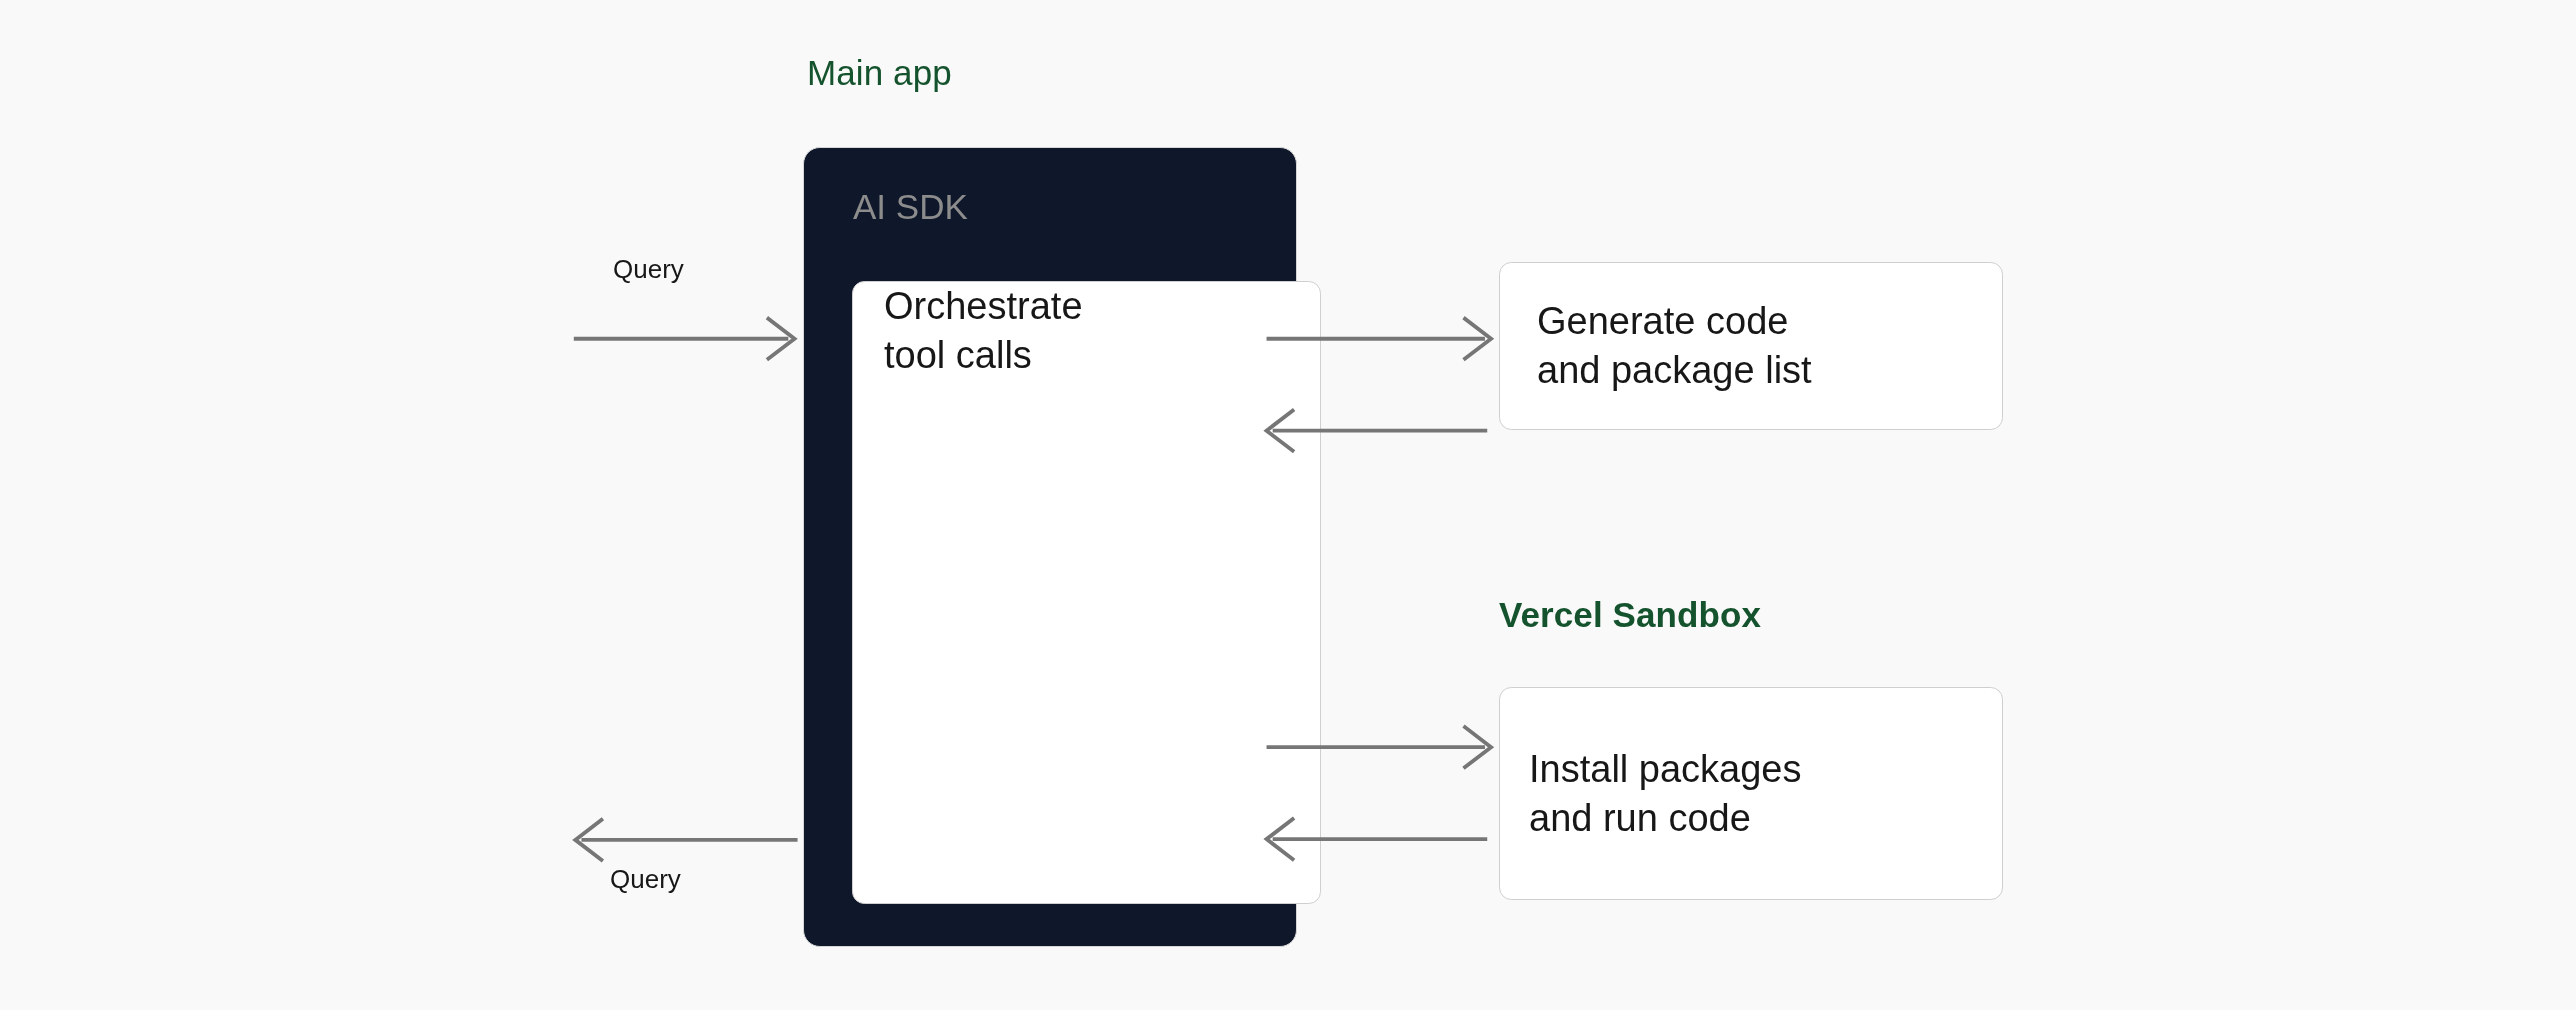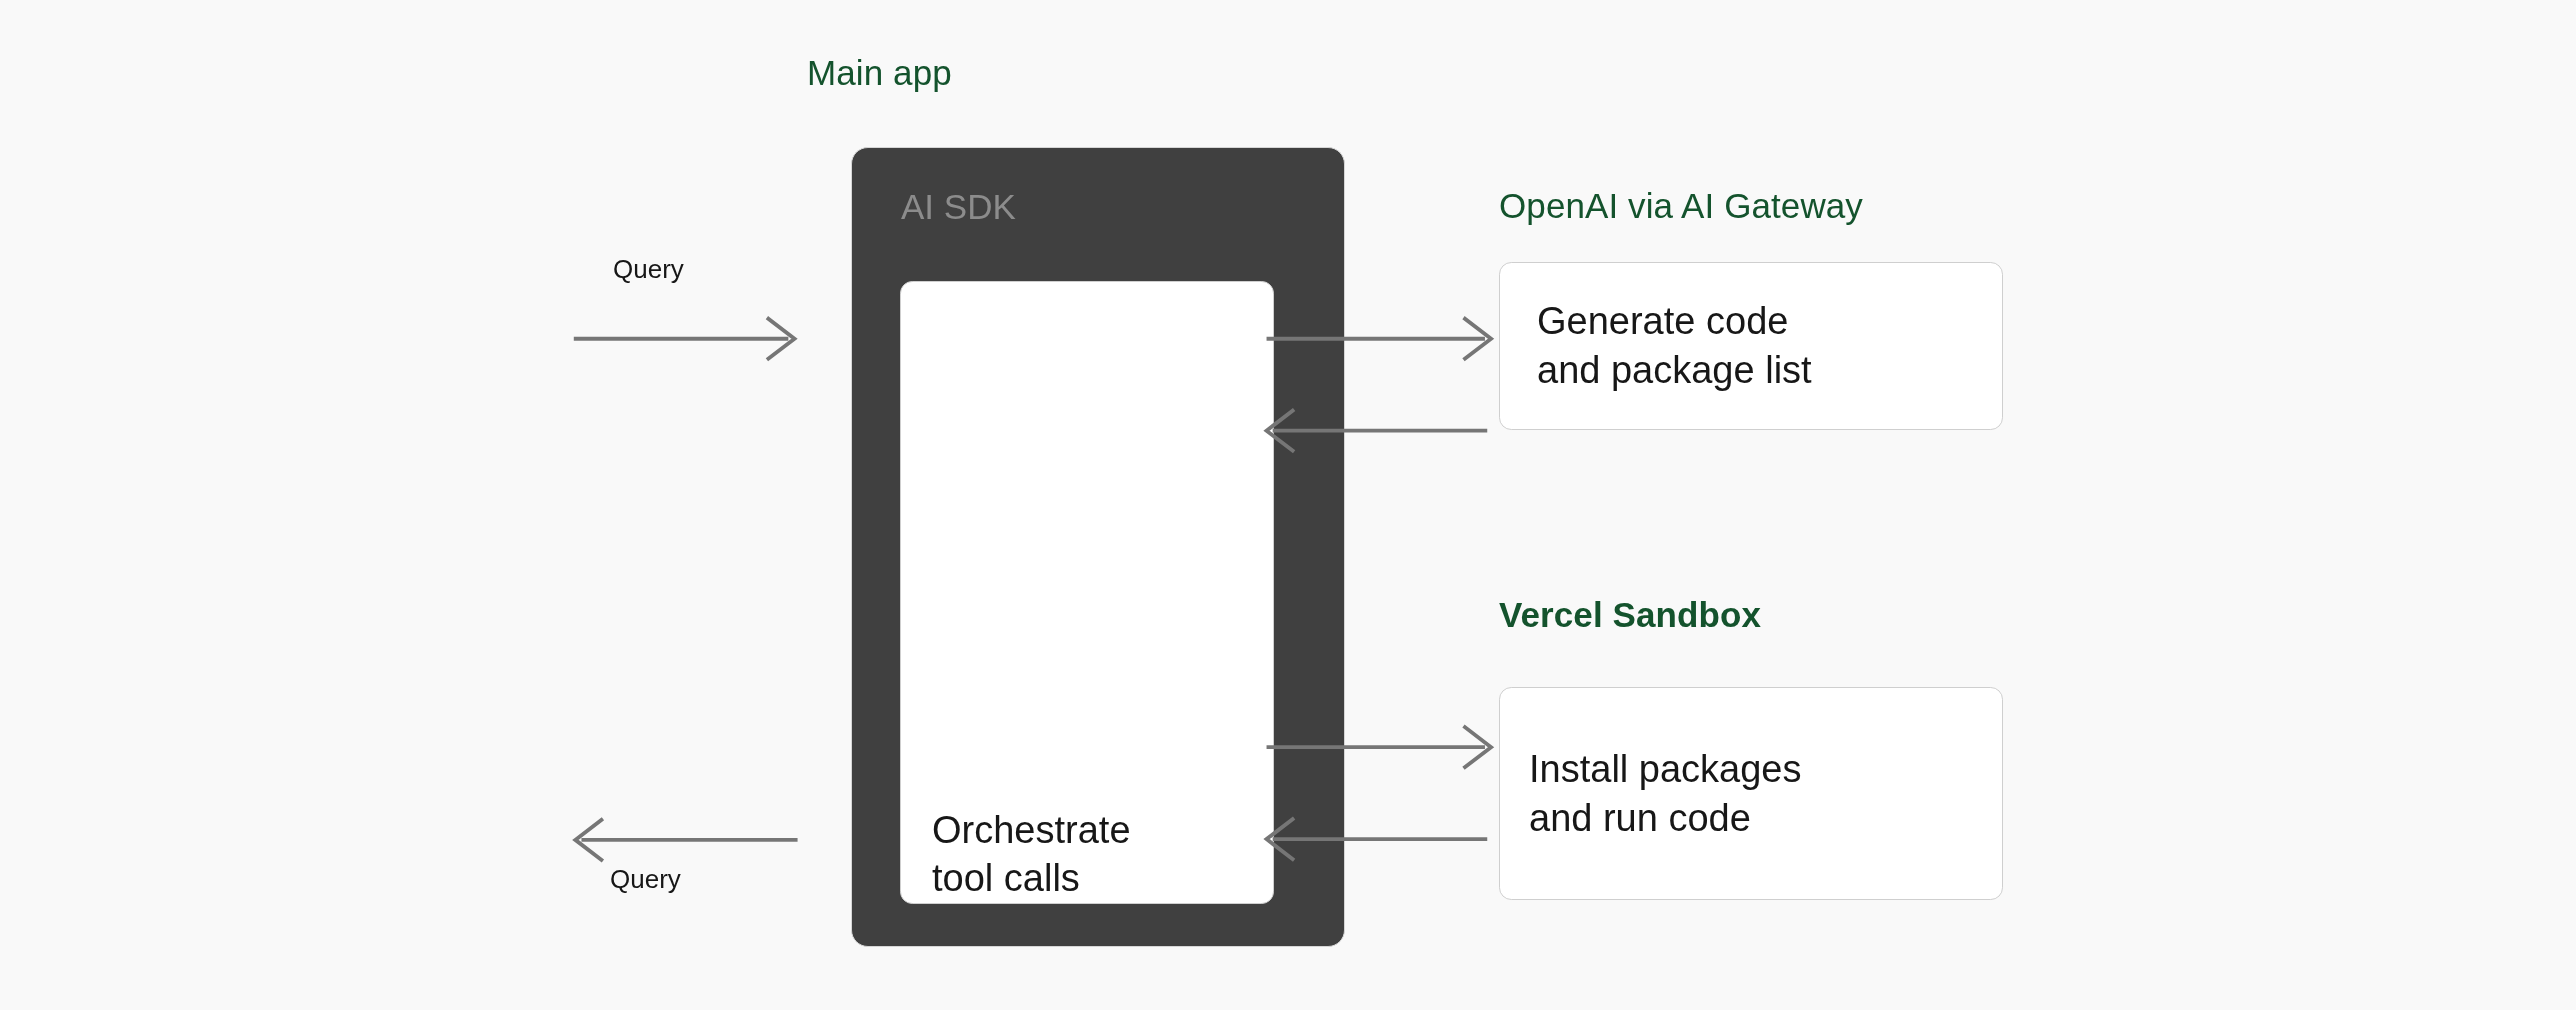--- a/index.html
+++ b/index.html
@@ -34,49 +34,48 @@
   #label-openai     { left: 1499px; top: 187px; }
   #label-sandbox    { left: 1499px; top: 596px; font-weight: bold; }
 
   
   #main-app-panel {
     position: absolute;
     left: 803px;
     top: 147px;
     width: 494px;
     height: 800px;
-    background: #404040;
+    background: #0f172a;
     border: 1.5px solid #d6d6d6;
     border-radius: 17px;
     box-sizing: border-box;
-    margin-left: 48px;
   }
   #label-ai-sdk {
     position: absolute;
     left: 49px;
     top: 40px;
     font-size: 35px;
     line-height: 1.1;
     color: #8c8c8c;
     white-space: nowrap;
   }
 
   
   #orchestrate-box {
     position: absolute;
     left: 48px;
     top: 133px;
-    width: 374px;
+    width: 469px;
     height: 623px;
     background: #ffffff;
     border: 1.5px solid #cfcfcf;
     border-radius: 12.3px;
     box-sizing: border-box;
     display: flex;
-    align-items: flex-end;
+    align-items: flex-start;
     justify-content: flex-start;
   }
   #orchestrate-label {
     padding-left: 31px;
     font-size: 38px;
     line-height: 1.28;
     color: #171717;
     white-space: pre-line;
   }
 
@@ -144,21 +143,20 @@
 
   <div id="main-app-panel">
     <div id="label-ai-sdk">AI SDK</div>
 
     <div id="orchestrate-box">
       <div id="orchestrate-label">Orchestrate
 tool calls</div>
     </div>
   </div>
 
-  <div class="group-label" id="label-openai">OpenAI via AI Gateway</div>
 
   <div class="service-box" id="box-openai">
     <div class="service-text">Generate code
 and package list</div>
   </div>
 
   <div class="group-label" id="label-sandbox">Vercel Sandbox</div>
 
   <div class="service-box" id="box-sandbox">
     <div class="service-text">Install packages

